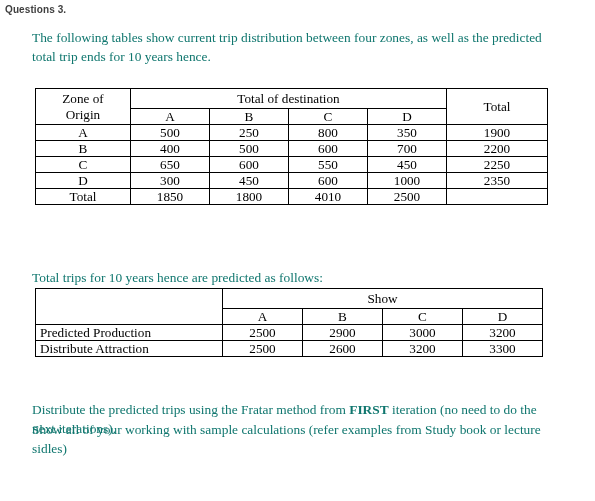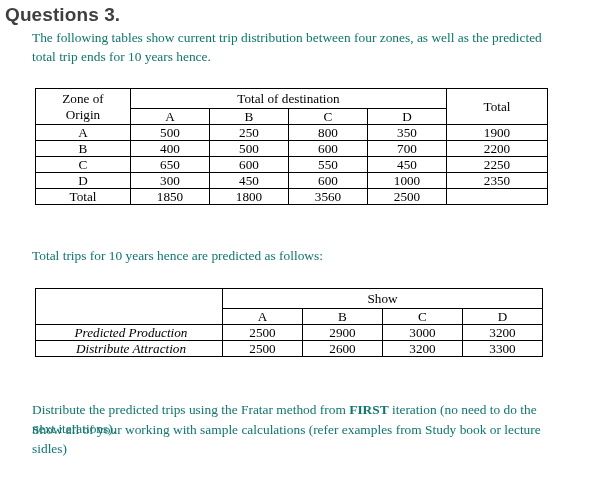--- a/index.html
+++ b/index.html
@@ -16,37 +16,37 @@
     overflow: hidden;
   }
 
   
   .page-heading {
     position: absolute;
     left: 5px;
     top: 4px;
     font-family: "Liberation Sans", "DejaVu Sans", sans-serif;
     font-weight: bold;
-    font-size: 19px;
+    font-size: 10px;
     color: #3f3f3f;
     letter-spacing: 0.1px;
   }
 
   
   .para {
     position: absolute;
     font-family: Liberation Serif, serif;
     font-size: 13.4px;
     line-height: 19px;
     color: #0f766e;
   }
   .para b { font-weight: bold; }
 
   #intro-para  { left: 32px; top: 28px;  width: 520px; }
-  #second-para { left: 32px; top: 246px; width: 520px; }
+  #second-para { left: 32px; top: 268px; width: 520px; }
   #task-para   { left: 32px; top: 400px; width: 524px; }
   #show-para   { left: 32px; top: 420px; width: 524px; }
 
   
   table.doc-table {
     position: absolute;
     border-collapse: collapse;
     font-family: "Liberation Serif", "DejaVu Serif", serif;
     font-size: 13.2px;
     color: #000000;
@@ -56,23 +56,22 @@
   table.doc-table td {
     border: 1px solid #000000;
     text-align: center;
     vertical-align: middle;
     padding: 0;
     height: 15px;
     line-height: 15px;
     white-space: nowrap;
   }
   table.doc-table td.label-left {
-    text-align: center;
+    text-align: left;
     padding-left: 4px;
-    font-style: italic;
   }
   table.doc-table td.tall-head {
     height: 34px;
     line-height: 16px;
   }
   table.doc-table td.span-head {
     height: 19px;
     line-height: 19px;
   }
   table.doc-table td.sub-head {
@@ -156,21 +155,21 @@
       <td>300</td>
       <td>450</td>
       <td>600</td>
       <td>1000</td>
       <td>2350</td>
     </tr>
     <tr>
       <td>Total</td>
       <td>1850</td>
       <td>1800</td>
-      <td>3560</td>
+      <td>4010</td>
       <td>2500</td>
       <td></td>
     </tr>
   </tbody>
 </table>
 
 <div class="para" id="second-para">Total trips for 10 years hence are predicted as follows:</div>
 
 <table class="doc-table" id="predicted-trips-table">
   <colgroup>

